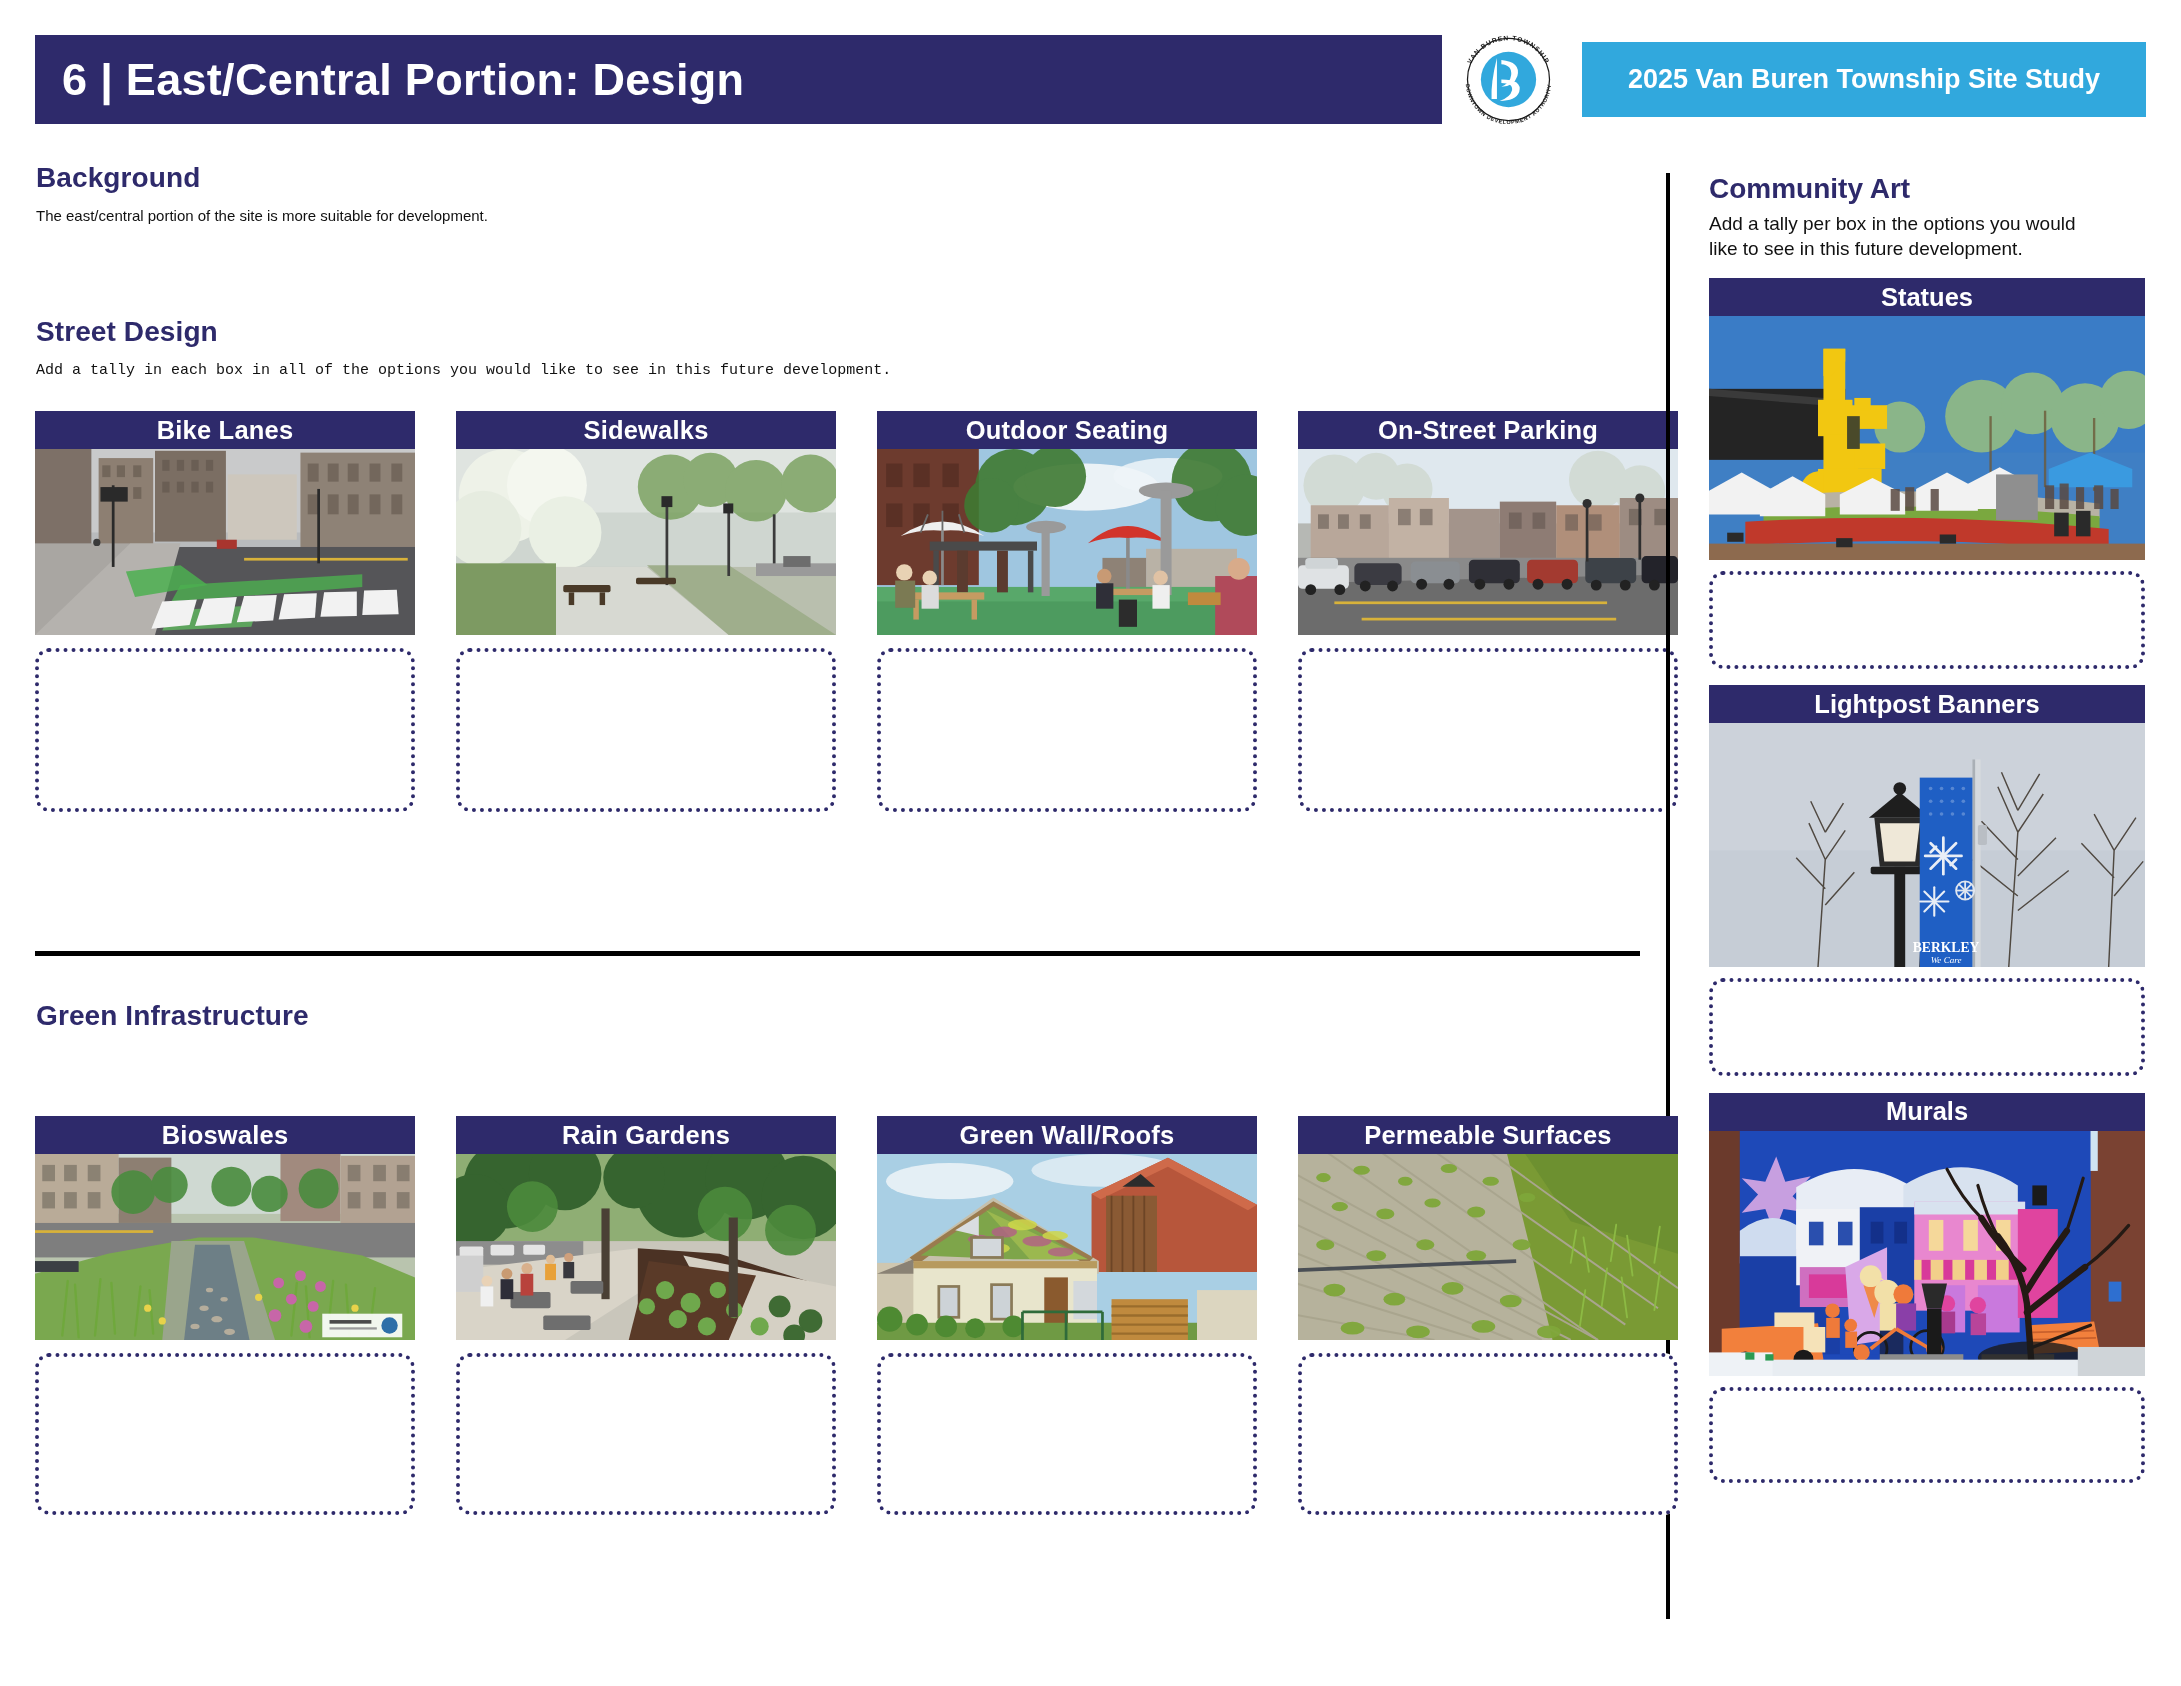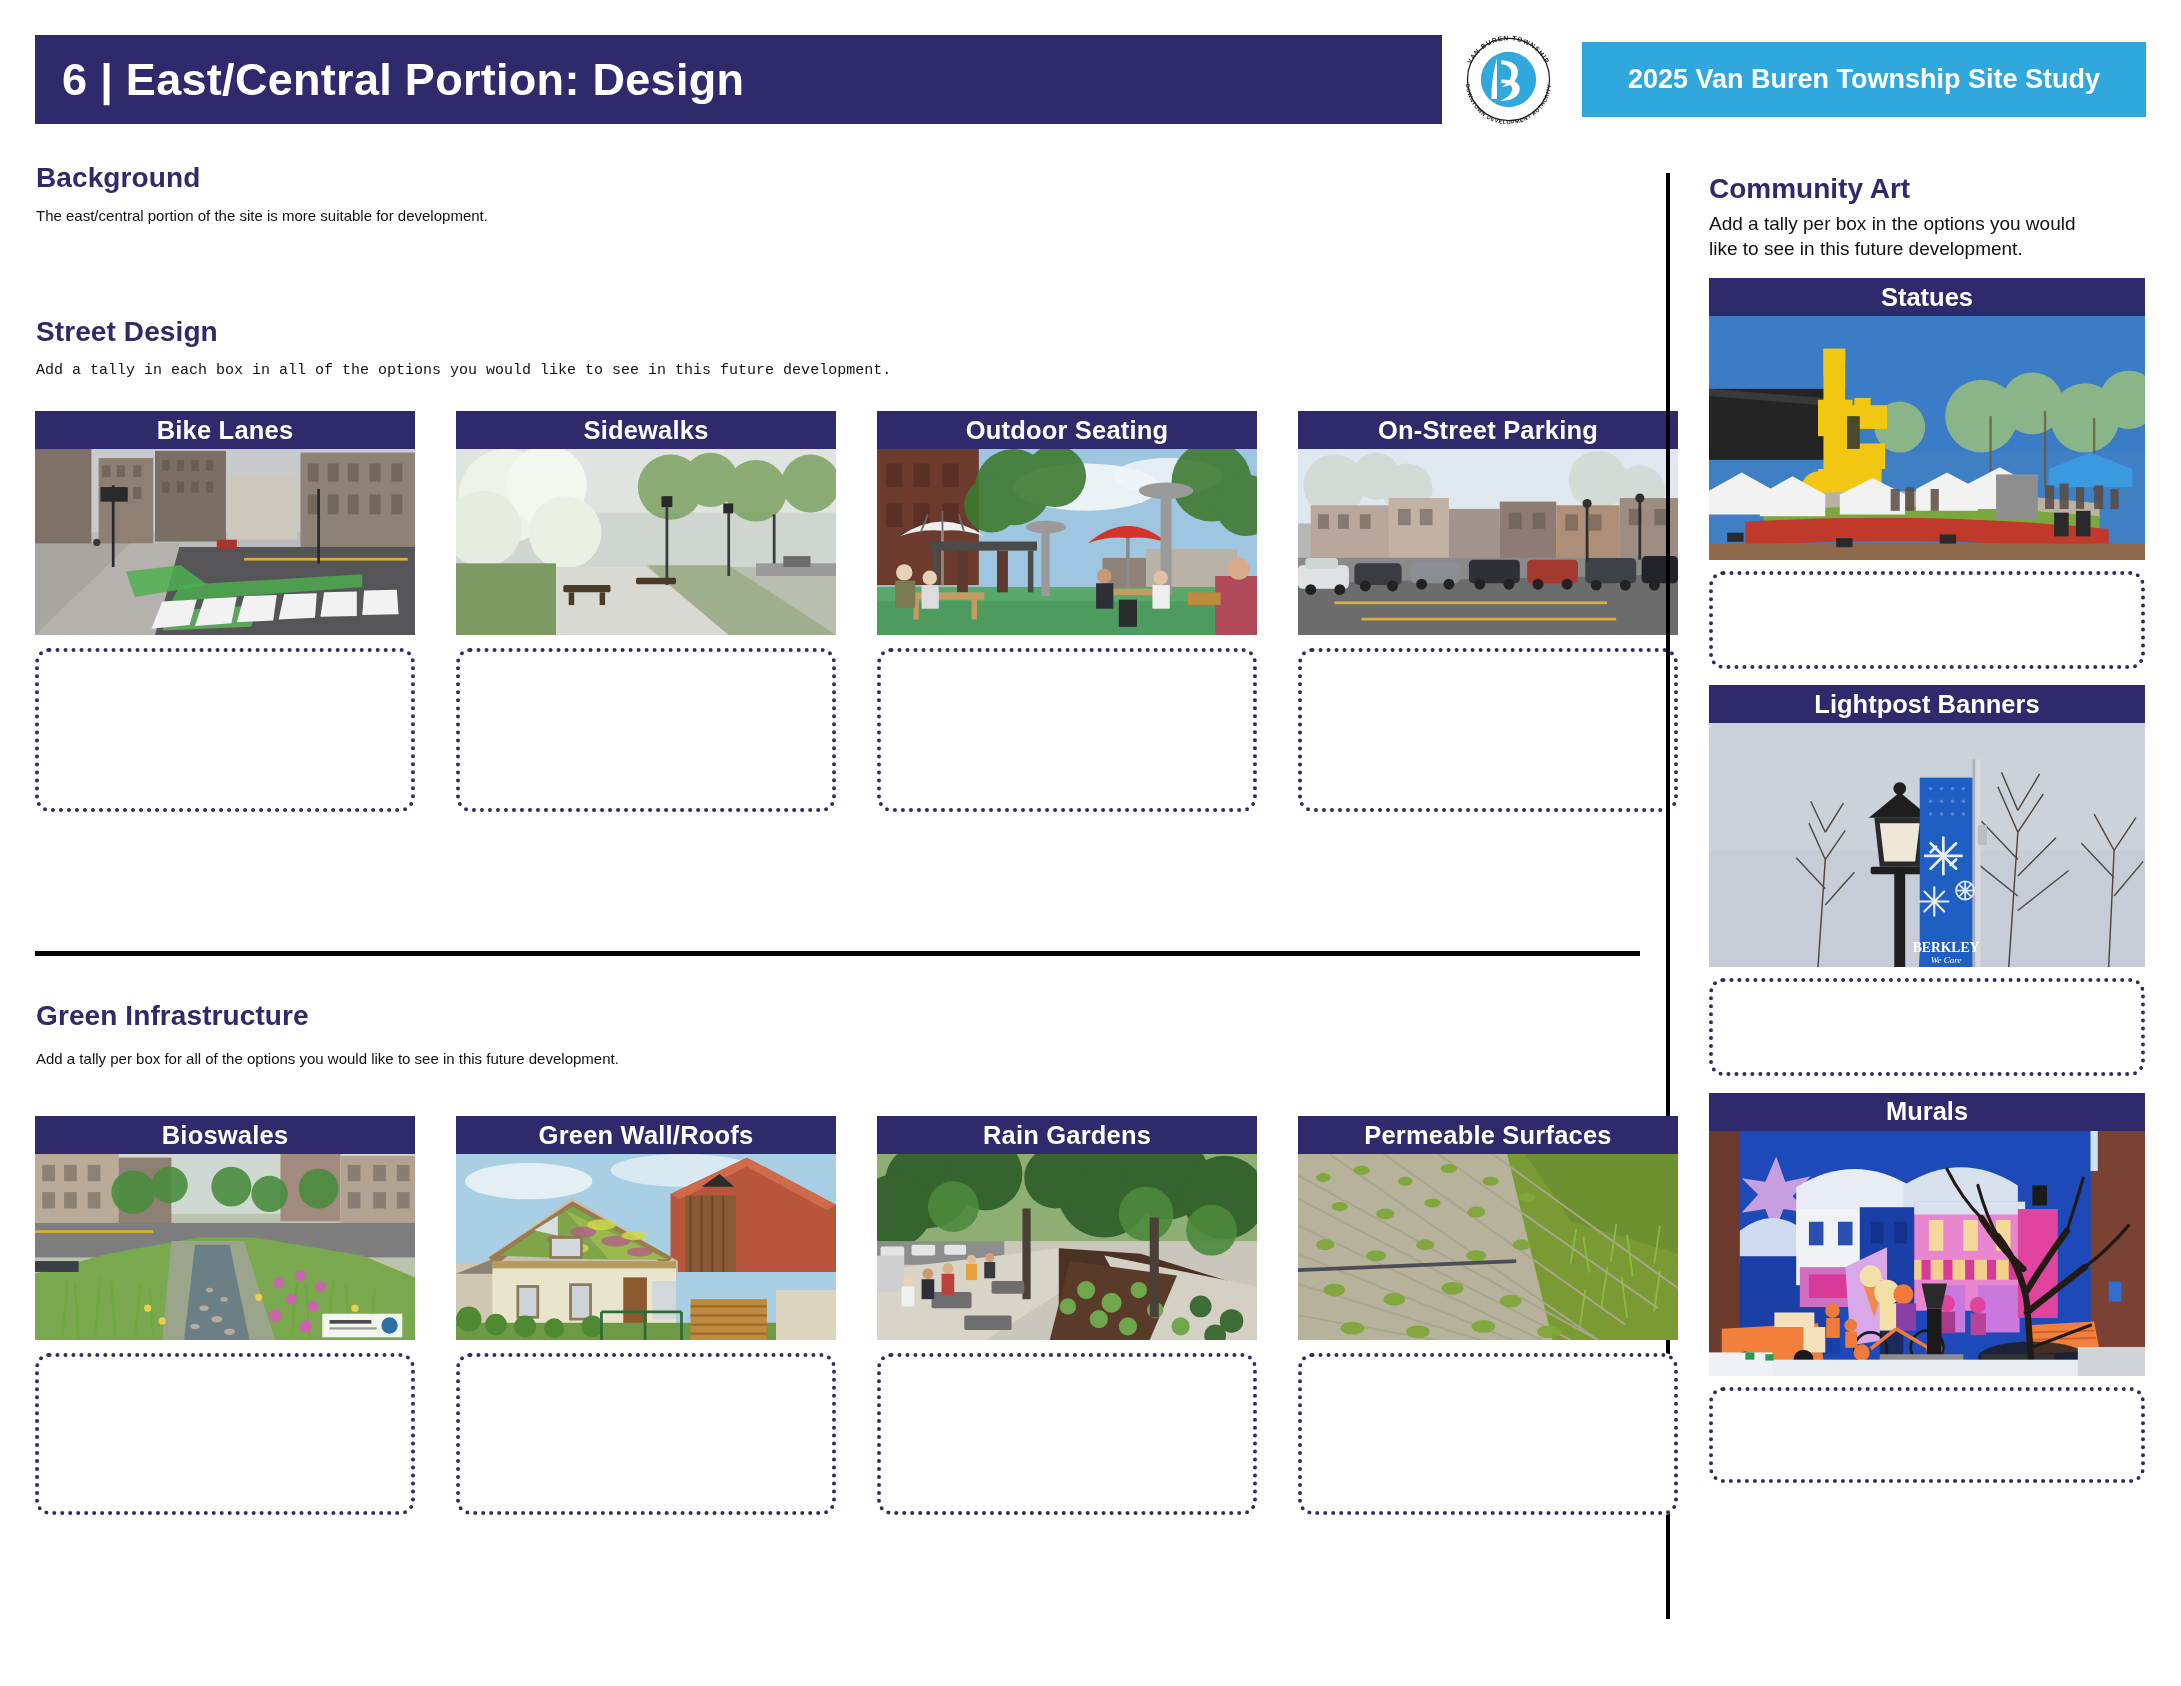--- a/index.html
+++ b/index.html
@@ -392,21 +392,20 @@
         </svg>
       </div>
       <div class="tally-box"></div>
     </div>
   </div>
 
   <div class="hr-divider"></div>
   <div class="v-divider"></div>
 
   <div class="h2" id="gi-head">Green Infrastructure</div>
-  <div class="body-text" id="gi-text">Add a tally per box for all of the options you would like to see in this future development.</div>
 
   <div class="grid-row" id="row-green">
 
     <div class="card">
       <div class="card-title">Bioswales</div>
       <div class="card-photo">
         <svg viewBox="0 0 418 205" preserveAspectRatio="none">
           <rect width="418" height="205" fill="#b9c4ae"></rect>
           <rect x="0" y="0" width="418" height="66" fill="#cfd9d2"></rect>
           <rect x="0" y="0" width="92" height="78" fill="#b9ab98"></rect>
@@ -479,20 +478,90 @@
           <rect x="316" y="176" width="88" height="26" fill="#ffffff" opacity=".9"></rect>
           <circle cx="390" cy="189" r="9" fill="#2e6fa8"></circle>
           <rect x="324" y="183" width="46" height="4" fill="#4a4a4a"></rect>
           <rect x="324" y="191" width="52" height="2.5" fill="#9a9a9a"></rect>
         </svg>
       </div>
       <div class="tally-box"></div>
     </div>
 
     <div class="card">
+      <div class="card-title">Rain Gardens</div>
+      <div class="card-photo">
+        <svg viewBox="0 0 418 205" preserveAspectRatio="none">
+          <rect width="418" height="205" fill="#c9c6bb"></rect>
+          <rect x="0" y="0" width="418" height="96" fill="#8fae74"></rect>
+          <g fill="#2f5e2a" opacity=".92">
+            <circle cx="56" cy="34" r="48"></circle>
+              <circle cx="120" cy="22" r="40"></circle>
+              <circle cx="20" cy="62" r="40"></circle>
+            <circle cx="250" cy="40" r="52"></circle>
+              <circle cx="320" cy="26" r="46"></circle>
+              <circle cx="382" cy="48" r="46"></circle>
+            <circle cx="196" cy="26" r="34"></circle>
+          </g>
+          <g fill="#4c8a3c" opacity=".9">
+            <circle cx="84" cy="58" r="28"></circle>
+              <circle cx="296" cy="66" r="30"></circle>
+              <circle cx="368" cy="84" r="28"></circle>
+          </g>
+          <rect x="0" y="96" width="140" height="26" fill="#8d8d8d"></rect>
+          <g fill="#e4e4e4">
+            <rect x="4" y="102" width="26" height="12" rx="2"></rect>
+              <rect x="38" y="100" width="26" height="12" rx="2"></rect>
+              <rect x="74" y="100" width="24" height="11" rx="2"></rect>
+          </g>
+          <path d="M0 128 L200 104 L240 128 L120 205 L0 205 Z" fill="#d9d4c8"></path>
+          <path d="M200 104 L290 110 L418 150 L418 205 L200 205 Z" fill="#4b3224"></path>
+          <path d="M250 112 L418 146 L418 205 L300 205 Z" fill="#d5d0c4"></path>
+          <path d="M212 118 L330 134 L300 205 L190 205 Z" fill="#5a3a28"></path>
+          <g fill="#6fa84c">
+            <circle cx="230" cy="150" r="10"></circle>
+              <circle cx="258" cy="164" r="11"></circle>
+              <circle cx="288" cy="150" r="9"></circle>
+            <circle cx="244" cy="182" r="10"></circle>
+              <circle cx="276" cy="190" r="10"></circle>
+              <circle cx="306" cy="172" r="9"></circle>
+            <circle cx="334" cy="190" r="10"></circle>
+              <circle cx="210" cy="168" r="9"></circle>
+          </g>
+          <g fill="#3f6b34">
+            <circle cx="356" cy="168" r="12"></circle>
+              <circle cx="390" cy="184" r="13"></circle>
+              <circle cx="372" cy="200" r="12"></circle>
+          </g>
+          <rect x="160" y="60" width="9" height="100" fill="#4a4035"></rect>
+          <rect x="300" y="70" width="10" height="110" fill="#4a4035"></rect>
+          <g fill="#6e6e6e">
+            <rect x="60" y="152" width="44" height="18" rx="2"></rect>
+              <rect x="96" y="178" width="52" height="16" rx="2"></rect>
+            <rect x="126" y="140" width="36" height="14" rx="2"></rect>
+          </g>
+          <rect x="0" y="112" width="30" height="40" fill="#cfcfcf"></rect>
+          <g>
+            <circle cx="34" cy="140" r="6" fill="#e9d2b6"></circle>
+              <rect x="27" y="146" width="14" height="22" fill="#f0f0f0"></rect>
+            <circle cx="56" cy="132" r="6" fill="#c99b72"></circle>
+              <rect x="49" y="138" width="14" height="22" fill="#2e2e38"></rect>
+            <circle cx="78" cy="126" r="6" fill="#d9b08c"></circle>
+              <rect x="71" y="132" width="14" height="24" fill="#b8423c"></rect>
+            <circle cx="104" cy="116" r="5" fill="#e0bd96"></circle>
+              <rect x="98" y="121" width="12" height="18" fill="#e8a13a"></rect>
+            <circle cx="124" cy="114" r="5" fill="#cfa07c"></circle>
+              <rect x="118" y="119" width="12" height="18" fill="#38383e"></rect>
+          </g>
+        </svg>
+      </div>
+      <div class="tally-box"></div>
+    </div>
+
+    <div class="card">
       <div class="card-title">Green Wall/Roofs</div>
       <div class="card-photo">
         <svg viewBox="0 0 418 205" preserveAspectRatio="none">
           <rect width="418" height="205" fill="#a9cfe4"></rect>
           <ellipse cx="80" cy="30" rx="70" ry="20" fill="#eef4f8" opacity=".85"></ellipse>
           <ellipse cx="250" cy="18" rx="80" ry="18" fill="#eef4f8" opacity=".7"></ellipse>
 
           <path d="M236 44 L320 4 L418 56 L418 130 L236 130 Z" fill="#b7563b"></path>
           <path d="M236 44 L320 4 L418 56 L408 62 L320 14 L246 50 Z" fill="#cf6a4a"></path>
           <rect x="252" y="46" width="56" height="84" fill="#8a5a34"></rect>
@@ -544,90 +613,20 @@
               <line x1="248" y1="205" x2="248" y2="174"></line>
           </g>
           <rect x="258" y="160" width="84" height="45" fill="#c08a3e"></rect>
           <g stroke="#9a6c2c" stroke-width="2.5">
             <line x1="258" y1="168" x2="342" y2="168"></line>
               <line x1="258" y1="178" x2="342" y2="178"></line>
               <line x1="258" y1="188" x2="342" y2="188"></line>
               <line x1="258" y1="198" x2="342" y2="198"></line>
           </g>
           <rect x="352" y="150" width="66" height="55" fill="#dcd6c0"></rect>
-        </svg>
-      </div>
-      <div class="tally-box"></div>
-    </div>
-
-    <div class="card">
-      <div class="card-title">Rain Gardens</div>
-      <div class="card-photo">
-        <svg viewBox="0 0 418 205" preserveAspectRatio="none">
-          <rect width="418" height="205" fill="#c9c6bb"></rect>
-          <rect x="0" y="0" width="418" height="96" fill="#8fae74"></rect>
-          <g fill="#2f5e2a" opacity=".92">
-            <circle cx="56" cy="34" r="48"></circle>
-              <circle cx="120" cy="22" r="40"></circle>
-              <circle cx="20" cy="62" r="40"></circle>
-            <circle cx="250" cy="40" r="52"></circle>
-              <circle cx="320" cy="26" r="46"></circle>
-              <circle cx="382" cy="48" r="46"></circle>
-            <circle cx="196" cy="26" r="34"></circle>
-          </g>
-          <g fill="#4c8a3c" opacity=".9">
-            <circle cx="84" cy="58" r="28"></circle>
-              <circle cx="296" cy="66" r="30"></circle>
-              <circle cx="368" cy="84" r="28"></circle>
-          </g>
-          <rect x="0" y="96" width="140" height="26" fill="#8d8d8d"></rect>
-          <g fill="#e4e4e4">
-            <rect x="4" y="102" width="26" height="12" rx="2"></rect>
-              <rect x="38" y="100" width="26" height="12" rx="2"></rect>
-              <rect x="74" y="100" width="24" height="11" rx="2"></rect>
-          </g>
-          <path d="M0 128 L200 104 L240 128 L120 205 L0 205 Z" fill="#d9d4c8"></path>
-          <path d="M200 104 L290 110 L418 150 L418 205 L200 205 Z" fill="#4b3224"></path>
-          <path d="M250 112 L418 146 L418 205 L300 205 Z" fill="#d5d0c4"></path>
-          <path d="M212 118 L330 134 L300 205 L190 205 Z" fill="#5a3a28"></path>
-          <g fill="#6fa84c">
-            <circle cx="230" cy="150" r="10"></circle>
-              <circle cx="258" cy="164" r="11"></circle>
-              <circle cx="288" cy="150" r="9"></circle>
-            <circle cx="244" cy="182" r="10"></circle>
-              <circle cx="276" cy="190" r="10"></circle>
-              <circle cx="306" cy="172" r="9"></circle>
-            <circle cx="334" cy="190" r="10"></circle>
-              <circle cx="210" cy="168" r="9"></circle>
-          </g>
-          <g fill="#3f6b34">
-            <circle cx="356" cy="168" r="12"></circle>
-              <circle cx="390" cy="184" r="13"></circle>
-              <circle cx="372" cy="200" r="12"></circle>
-          </g>
-          <rect x="160" y="60" width="9" height="100" fill="#4a4035"></rect>
-          <rect x="300" y="70" width="10" height="110" fill="#4a4035"></rect>
-          <g fill="#6e6e6e">
-            <rect x="60" y="152" width="44" height="18" rx="2"></rect>
-              <rect x="96" y="178" width="52" height="16" rx="2"></rect>
-            <rect x="126" y="140" width="36" height="14" rx="2"></rect>
-          </g>
-          <rect x="0" y="112" width="30" height="40" fill="#cfcfcf"></rect>
-          <g>
-            <circle cx="34" cy="140" r="6" fill="#e9d2b6"></circle>
-              <rect x="27" y="146" width="14" height="22" fill="#f0f0f0"></rect>
-            <circle cx="56" cy="132" r="6" fill="#c99b72"></circle>
-              <rect x="49" y="138" width="14" height="22" fill="#2e2e38"></rect>
-            <circle cx="78" cy="126" r="6" fill="#d9b08c"></circle>
-              <rect x="71" y="132" width="14" height="24" fill="#b8423c"></rect>
-            <circle cx="104" cy="116" r="5" fill="#e0bd96"></circle>
-              <rect x="98" y="121" width="12" height="18" fill="#e8a13a"></rect>
-            <circle cx="124" cy="114" r="5" fill="#cfa07c"></circle>
-              <rect x="118" y="119" width="12" height="18" fill="#38383e"></rect>
-          </g>
         </svg>
       </div>
       <div class="tally-box"></div>
     </div>
 
     <div class="card">
       <div class="card-title">Permeable Surfaces</div>
       <div class="card-photo">
         <svg viewBox="0 0 418 205" preserveAspectRatio="none">
           <rect width="418" height="205" fill="#b6b29c"></rect>

